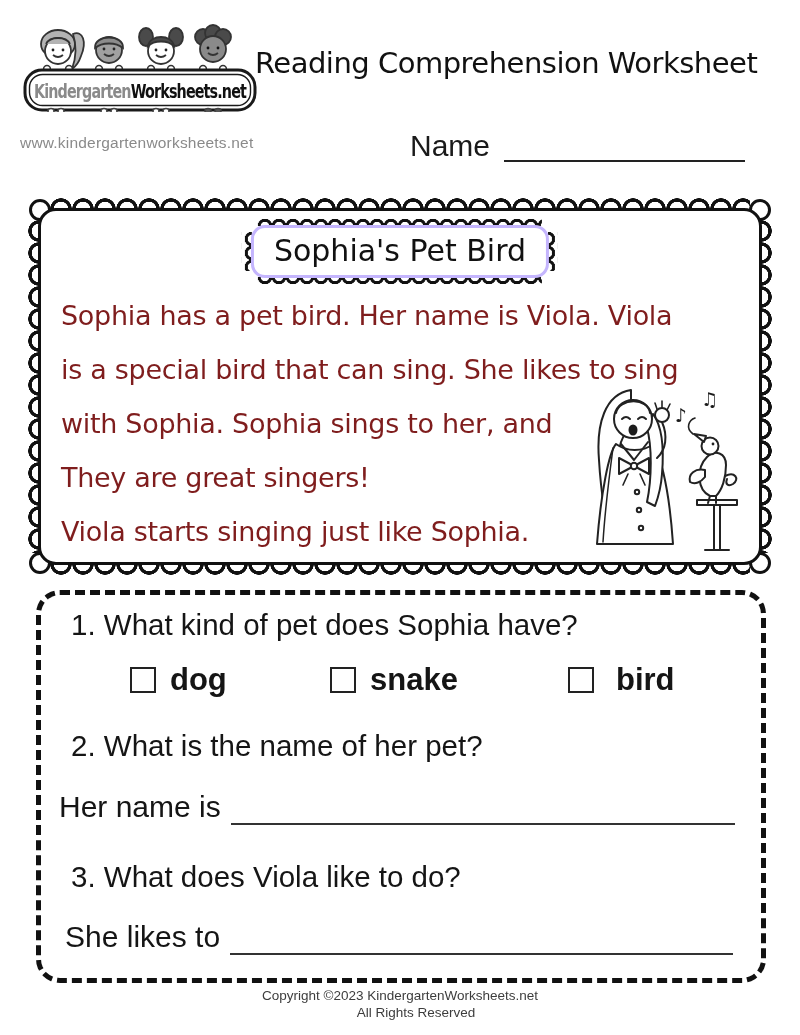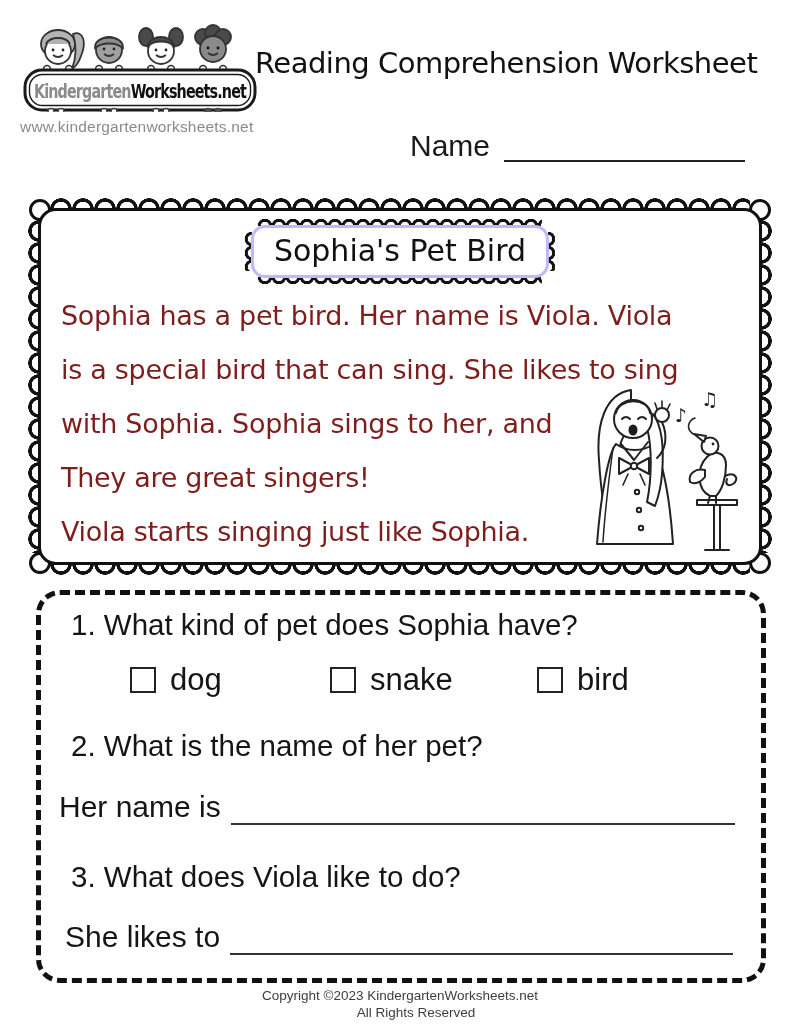--- a/index.html
+++ b/index.html
@@ -5,21 +5,21 @@
   * { margin:0; padding:0; box-sizing:border-box; }
   html,body { background:#ffffff; }
   .page {
     position:relative; width:800px; height:1035px; background:#fff;
     font-family:"Liberation Sans", sans-serif; color:#141414; overflow:hidden;
   }
   .hand { font-family:"DejaVu Sans", sans-serif; }
 
   
   .logo-block { position:absolute; left:20px; top:24px; width:242px; }
-  .logo-url { margin-top:2px; font-size:15.5px; color:#8a8a8a; letter-spacing:.2px; }
+  .logo-url { margin-top:18px; font-size:15.5px; color:#8a8a8a; letter-spacing:.2px; }
   .page-title { position:absolute; left:255px; top:46px; font-size:29px; letter-spacing:-0.5px; color:#111; white-space:nowrap; }
   .name-row { position:absolute; left:410px; top:130px; width:335px; display:flex; align-items:flex-end; }
   .name-label { font-size:30px; color:#1a1a1a; line-height:32px; }
   .name-line { flex:1; margin-left:14px; border-bottom:2.5px solid #222; height:30px; }
 
   
   .story-wrap { position:absolute; left:38px; top:208px; width:724px; height:357px; }
   .sc { position:absolute; background-repeat:repeat-x; }
   .sc-top { left:12px; right:12px; top:-13px; height:14px;
     background-image:radial-gradient(circle at 11px 14px, rgba(0,0,0,0) 7px, #111 7.5px, #111 10.5px, rgba(0,0,0,0) 11px);
@@ -58,22 +58,22 @@
   .story-text { position:absolute; left:20px; top:78px; font-size:27px; letter-spacing:-0.3px; color:#7f1d1d; }
   .story-text .line { white-space:nowrap; height:54px; line-height:54px; }
   .story-art { position:absolute; right:12px; bottom:8px; }
 
   
   .q-box { position:absolute; left:36px; top:590px; width:730px; height:393px;
     border:5px dashed #111; border-radius:24px; }
   .q-text { position:absolute; left:30px; font-size:29.5px; color:#151515; white-space:nowrap; }
   .q1 { top:13px; } .q2 { top:134px; } .q3 { top:265px; }
   .options-row { position:absolute; left:0; right:0; top:68px; height:40px; }
-  .option { position:absolute; display:flex; align-items:center; }
-  .opt-dog { left:89px; } .opt-snake { left:289px; } .opt-bird { left:496px; }
+  .option { position:absolute; display:flex; align-items:center;font-weight:bold; }
+  .opt-dog { left:89px; } .opt-snake { left:289px; } .opt-bird { left:527px;gap:8px; }
   .checkbox { width:26px; height:26px; border:2px solid #222; background:#fff; }
   .opt-label { margin-left:14px; font-size:31px; color:#151515; line-height:34px; }
   .answer-row { position:absolute; display:flex; align-items:flex-end; height:40px; }
   .a2 { top:190px; left:18px; right:26px; }
   .a3 { top:320px; left:24px; right:28px; }
   .answer-prefix { font-size:30px; line-height:36px; white-space:nowrap; color:#151515; }
   .answer-line { flex:1; margin-left:10px; border-bottom:2.5px solid #333; height:36px; }
 
   
   .footer { position:absolute; left:0; right:0; top:988px; text-align:center; color:#3d3d3d; }

